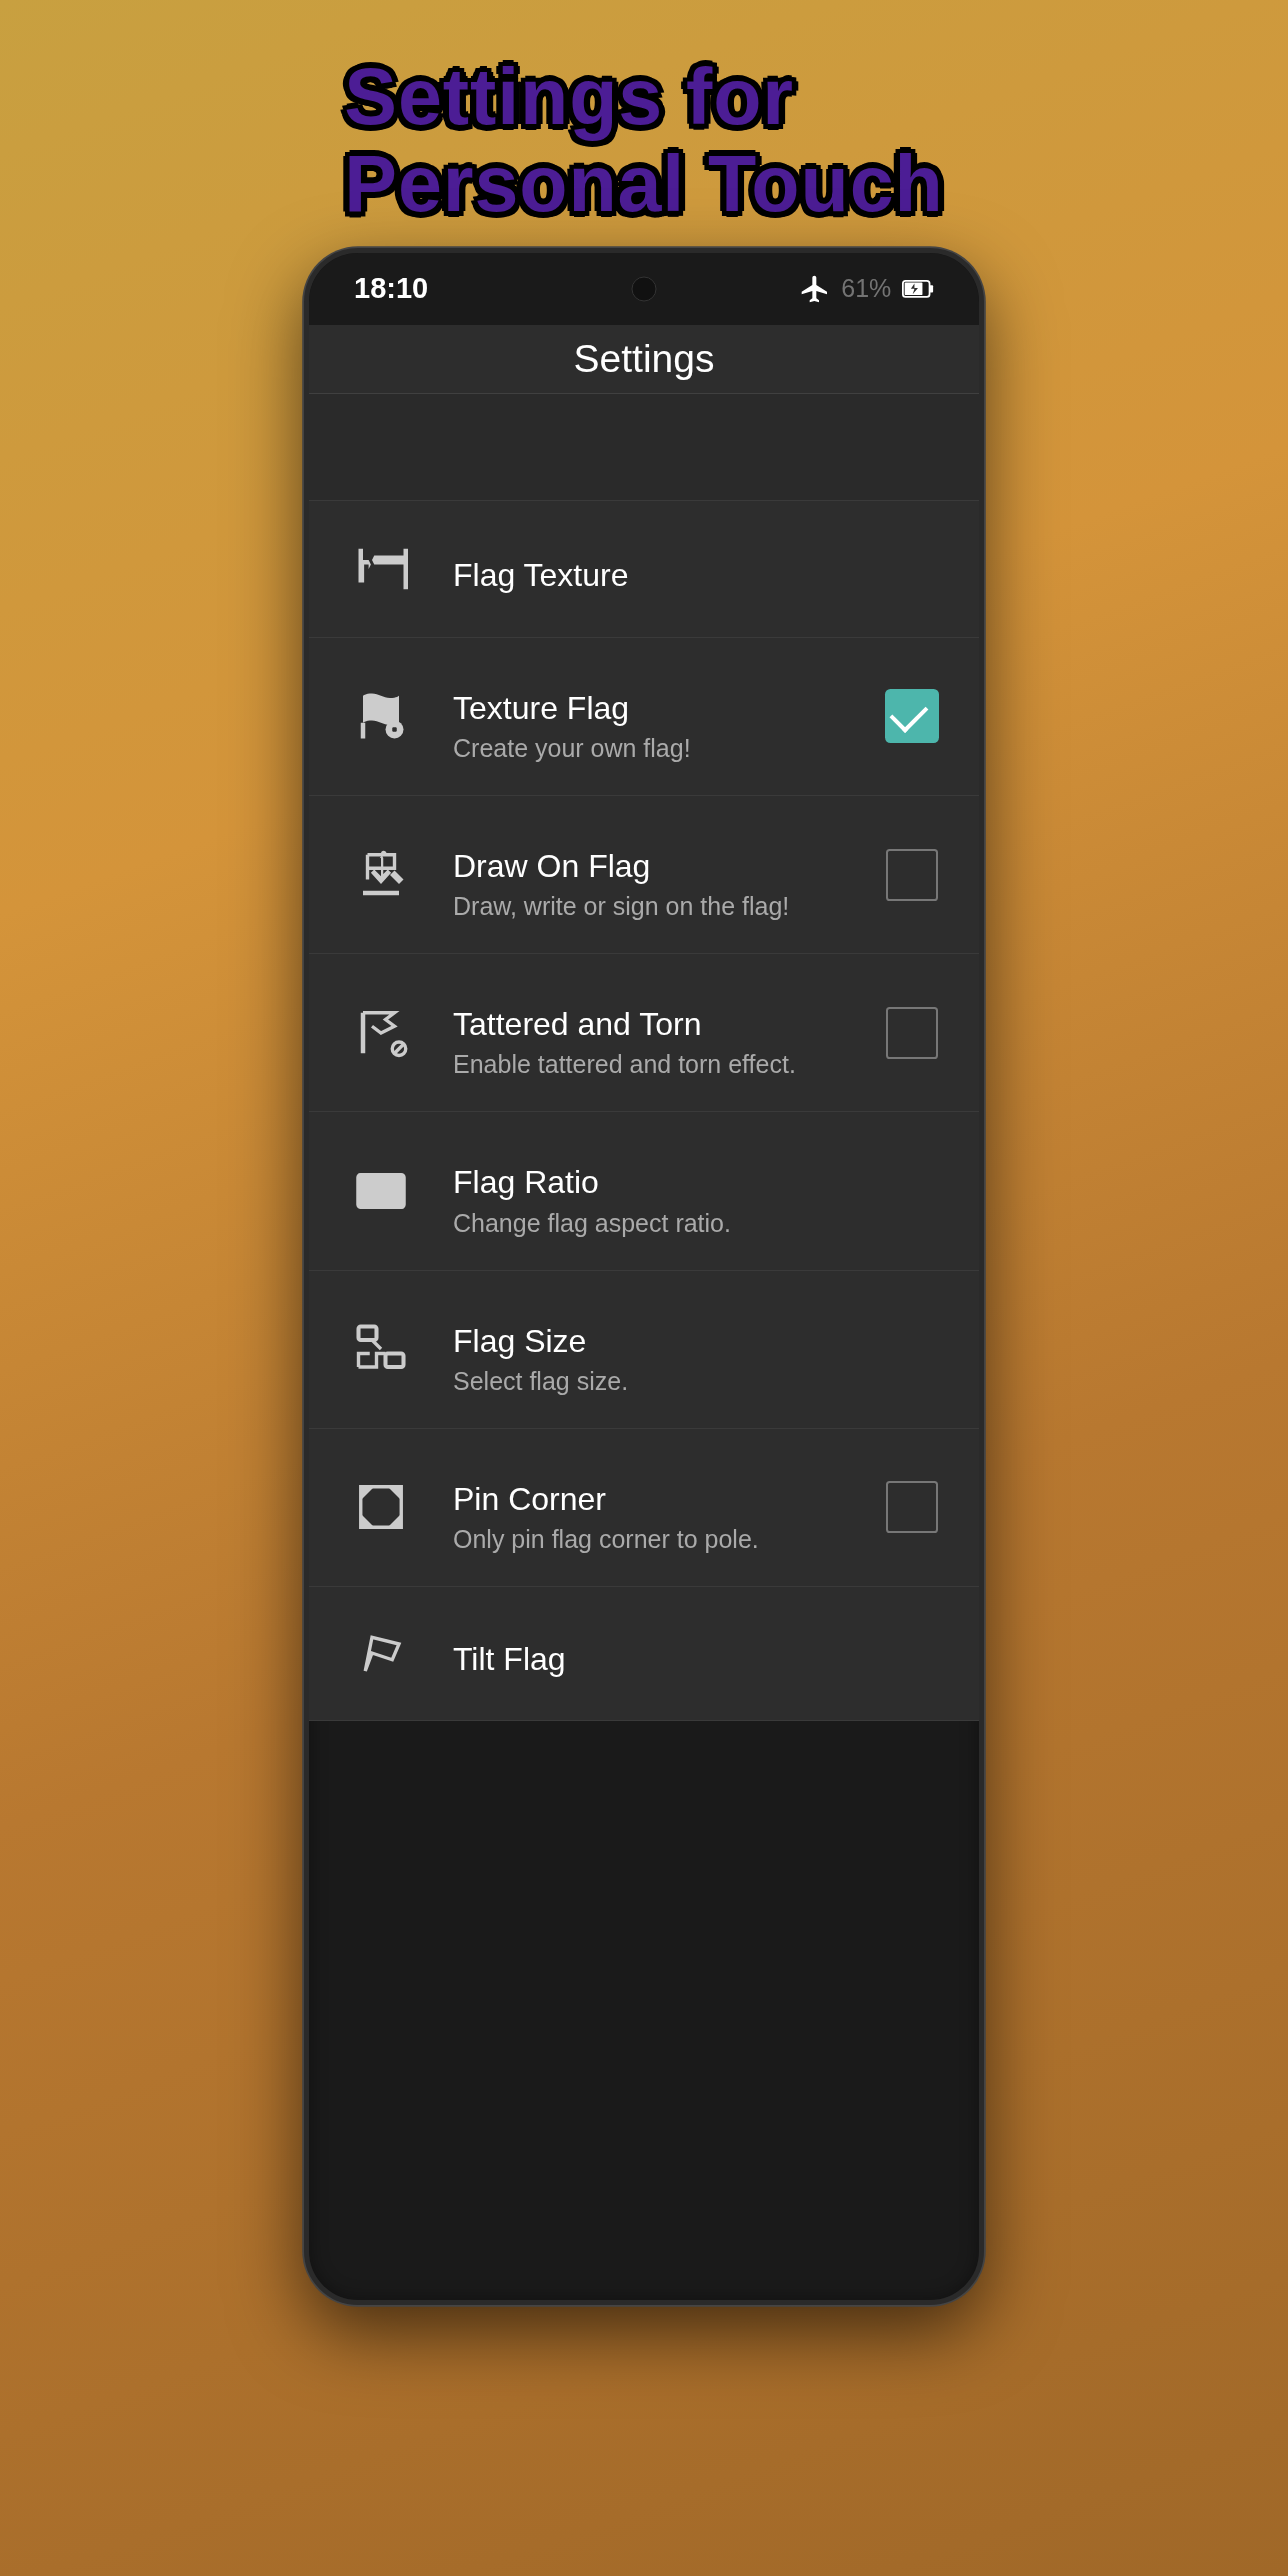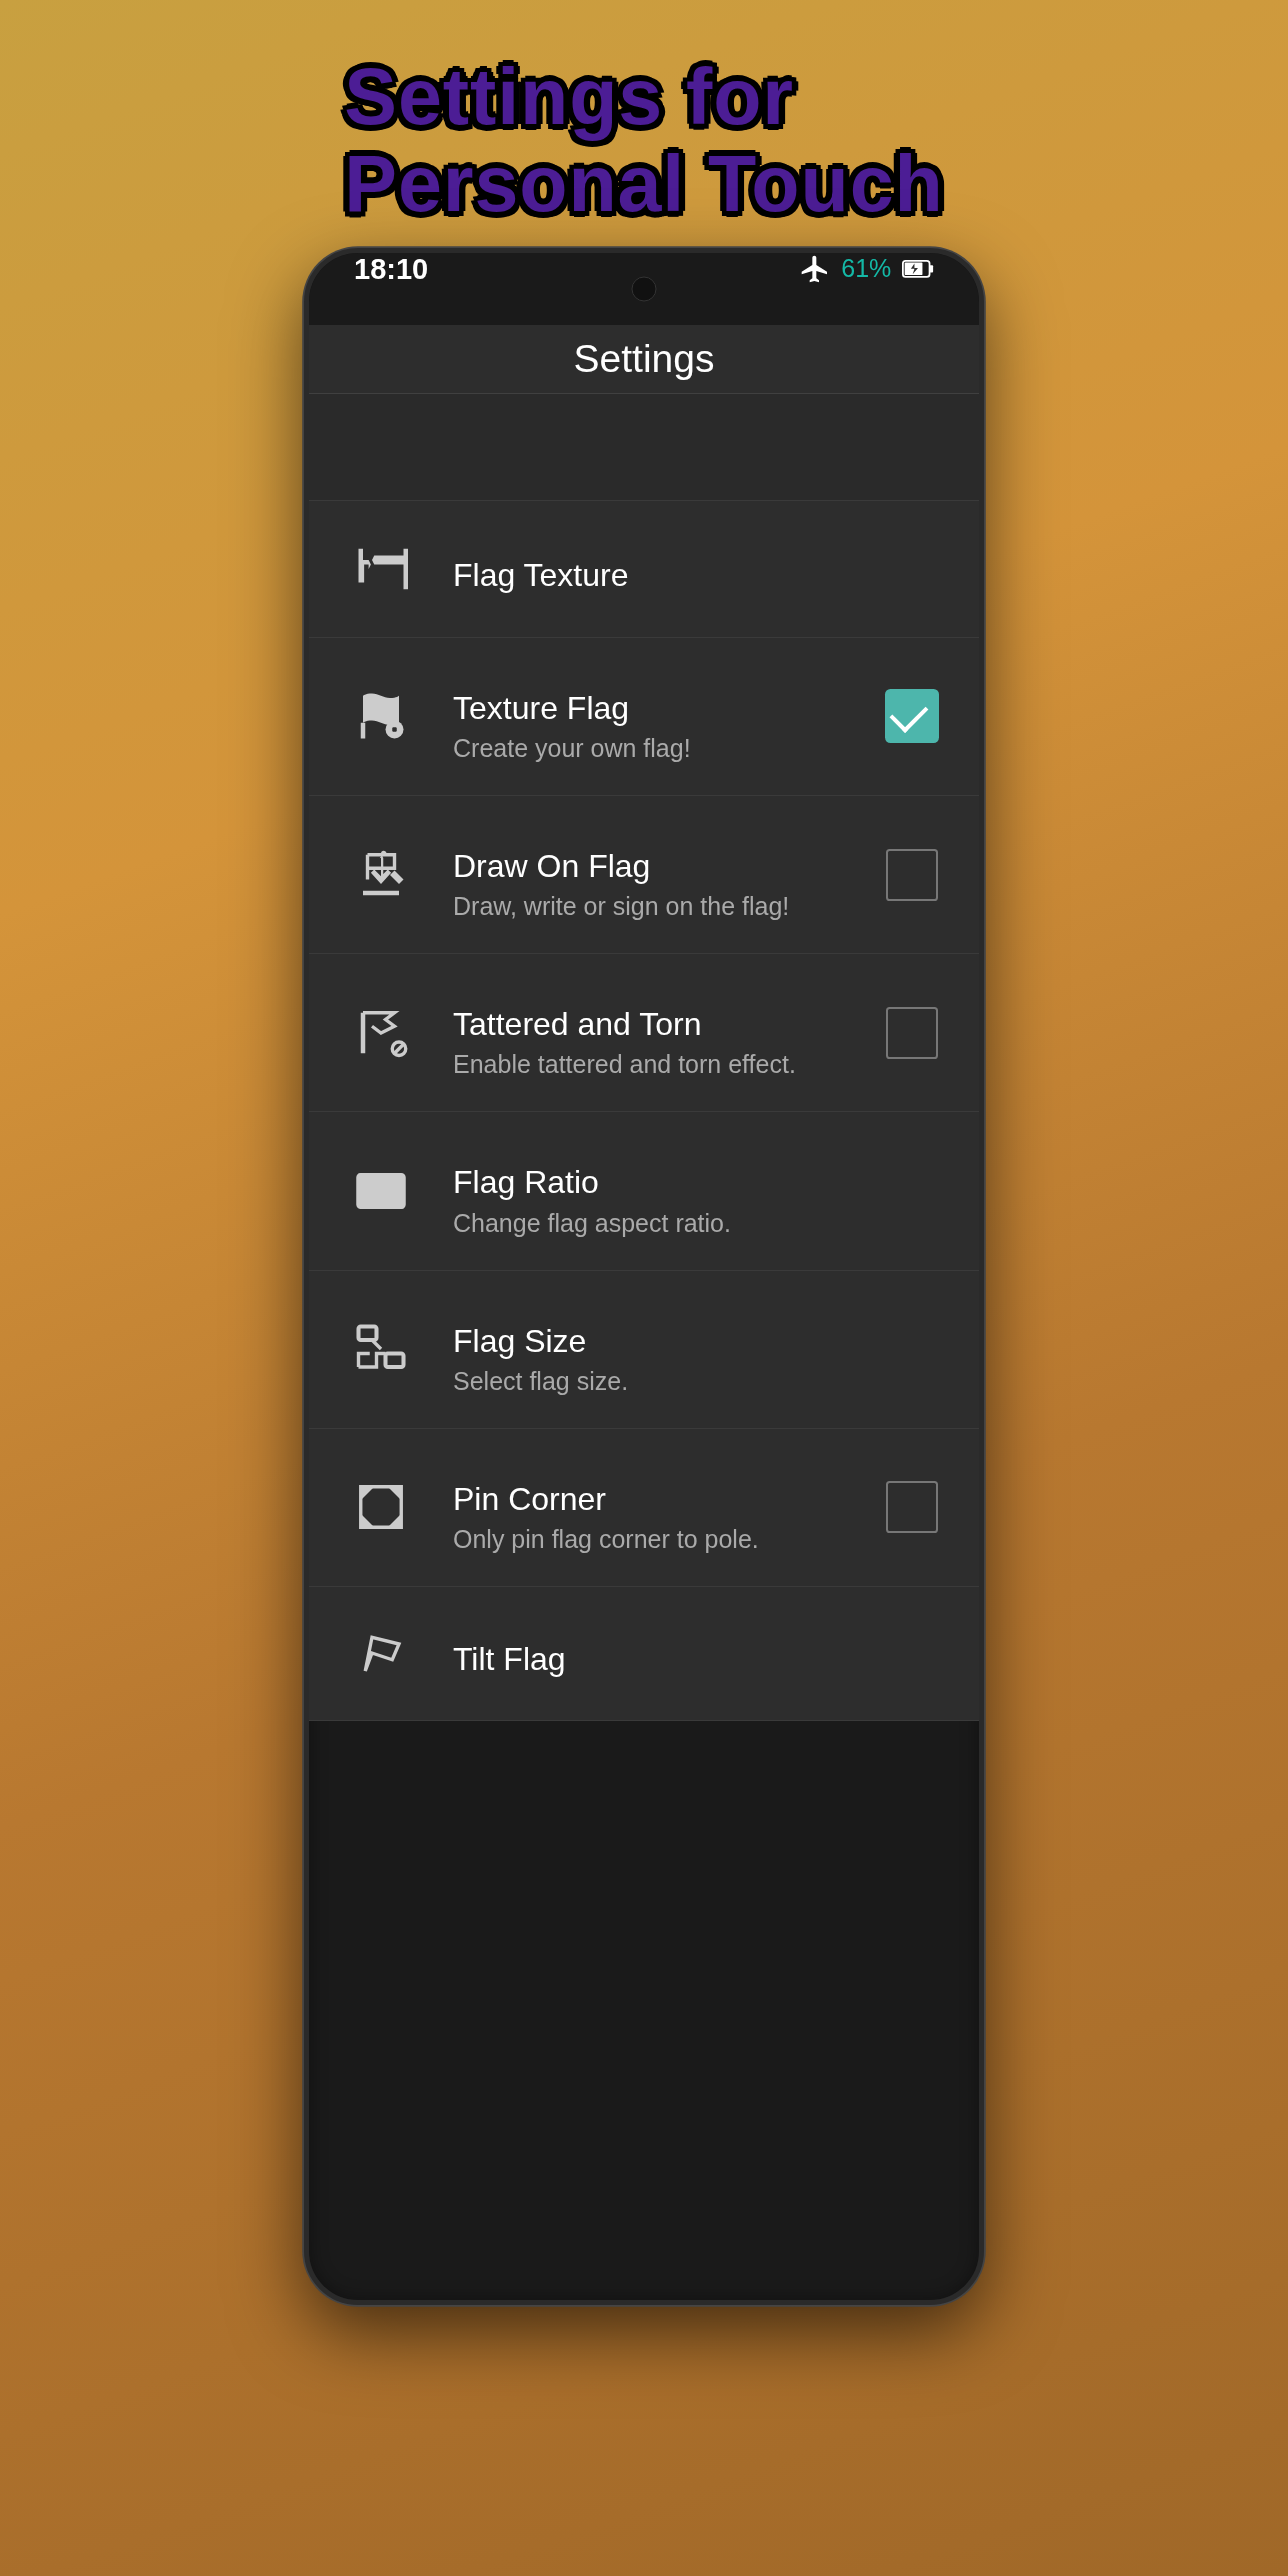--- a/index.html
+++ b/index.html
@@ -60,21 +60,21 @@
       background: #333;
       border-radius: 0 3.6px 3.6px 0;
       box-shadow: 0 143px 0 #333;
     }
 
     
     .status-bar {
       background: #1a1a1a;
       height: 72px;
       display: flex;
-      align-items: flex-start;
+      align-items: center;
       justify-content: space-between;
       padding: 0 45px;
       position: relative;
     }
 
     .status-bar-time {
       color: white;
       font-size: 29px;
       font-weight: 600;
       font-family: Arial, sans-serif;
@@ -90,21 +90,21 @@
       transform: translateX(-50%);
       top: 50%;
       transform: translateX(-50%) translateY(-50%);
       border: 1.8px solid #333;
     }
 
     .status-bar-right {
       display: flex;
       align-items: center;
       gap: 10.7px;
-      color: #14b8a6;
+      color: #737373;
       font-size: 25px;
       font-family: Arial, sans-serif;
     }
 
     
     .app-bar {
       background: #2d2d2d;
       height: 69px;
       display: flex;
       align-items: center;

